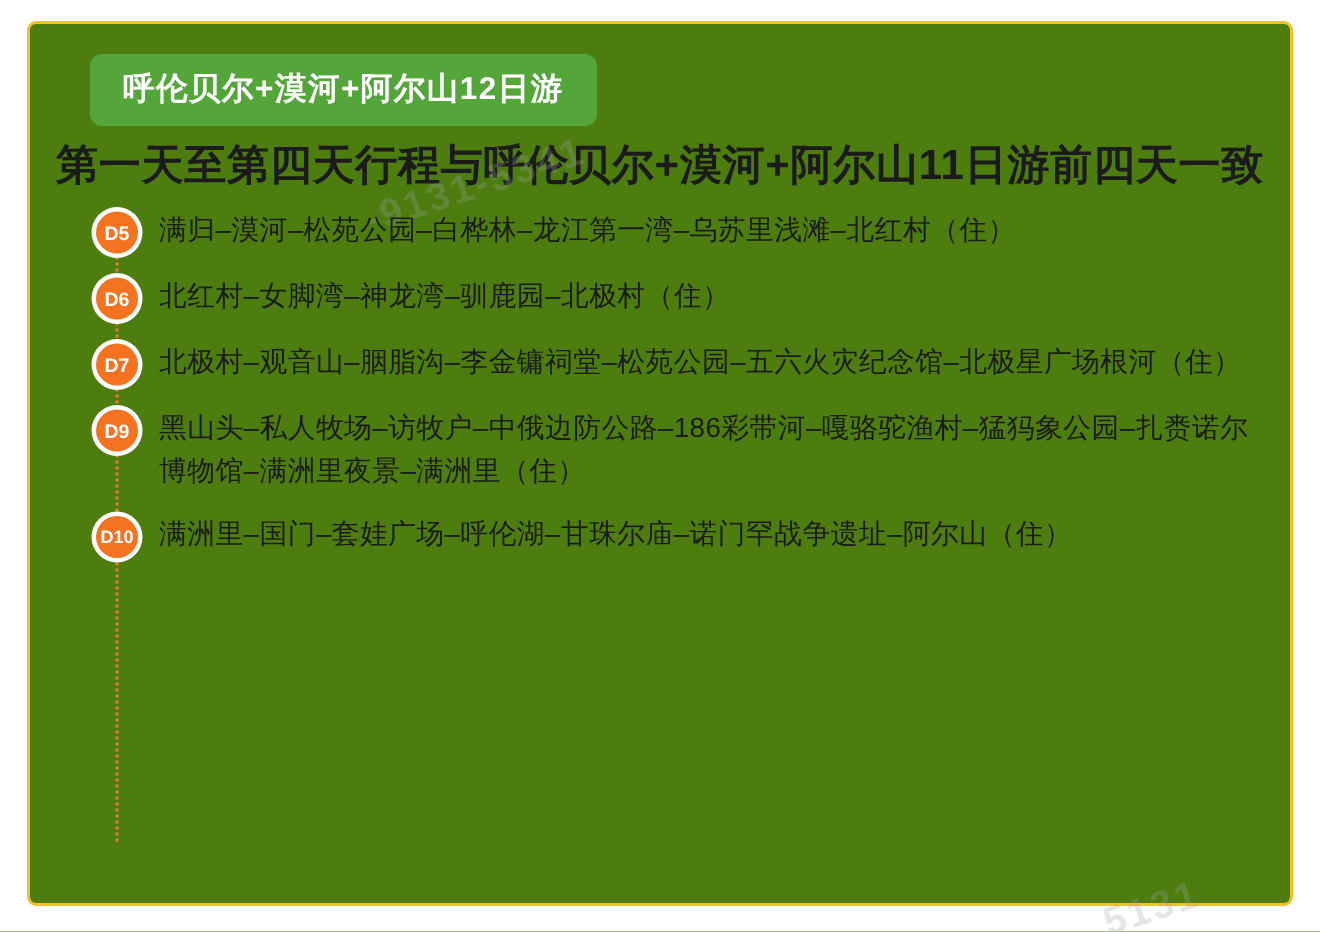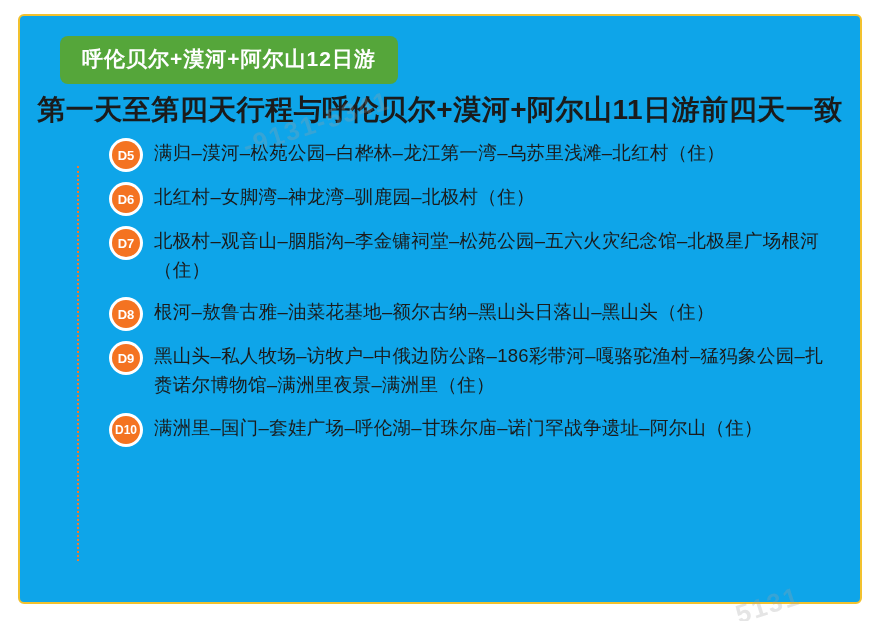--- a/index.html
+++ b/index.html
@@ -16,21 +16,21 @@
   }
   .page {
     position: absolute;
     left: 18px;
     top: 14px;
     width: 844px;
     height: 590px;
     border: 2px solid #f2c12e;
     border-radius: 6px;
     box-sizing: border-box;
-    background: #0ea5e9;
+    background: #4d7c0f;
   }
   .title-badge {
     position: absolute;
     left: 40px;
     top: 20px;
     background: #55a63a;
     color: #ffffff;
     font-size: 21px;
     font-weight: bold;
     padding: 9px 22px 11px 22px;
@@ -48,21 +48,20 @@
     font-size: 28px;
     font-weight: bold;
     color: #1b1b1b;
     letter-spacing: 0.5px;
   }
   .list {
     position: absolute;
     left: 44px;
     top: 123px;
     right: 24px;
-    margin-left: 48px;
   }
   .timeline-line {
     position: absolute;
     left: 57px;
     top: 150px;
     width: 0;
     height: 395px;
     border-left: 2px dotted #f07a2e;
     z-index: 1;
   }
@@ -132,24 +131,20 @@
     <div class="row">
       <div class="day-badge">D6</div>
       <div class="row-text">北红村–女脚湾–神龙湾–驯鹿园–北极村（住）</div>
     </div>
 
     <div class="row">
       <div class="day-badge">D7</div>
       <div class="row-text">北极村–观音山–胭脂沟–李金镛祠堂–松苑公园–五六火灾纪念馆–北极星广场根河（住）</div>
     </div>
 
-    <div class="row">
-      <div class="day-badge">D8</div>
-      <div class="row-text">根河–敖鲁古雅–油菜花基地–额尔古纳–黑山头日落山–黑山头（住）</div>
-    </div>
 
     <div class="row">
       <div class="day-badge">D9</div>
       <div class="row-text">黑山头–私人牧场–访牧户–中俄边防公路–186彩带河–嘎骆驼渔村–猛犸象公园–扎赉诺尔博物馆–满洲里夜景–满洲里（住）</div>
     </div>
 
     <div class="row">
       <div class="day-badge wide">D10</div>
       <div class="row-text">满洲里–国门–套娃广场–呼伦湖–甘珠尔庙–诺门罕战争遗址–阿尔山（住）</div>
     </div>

